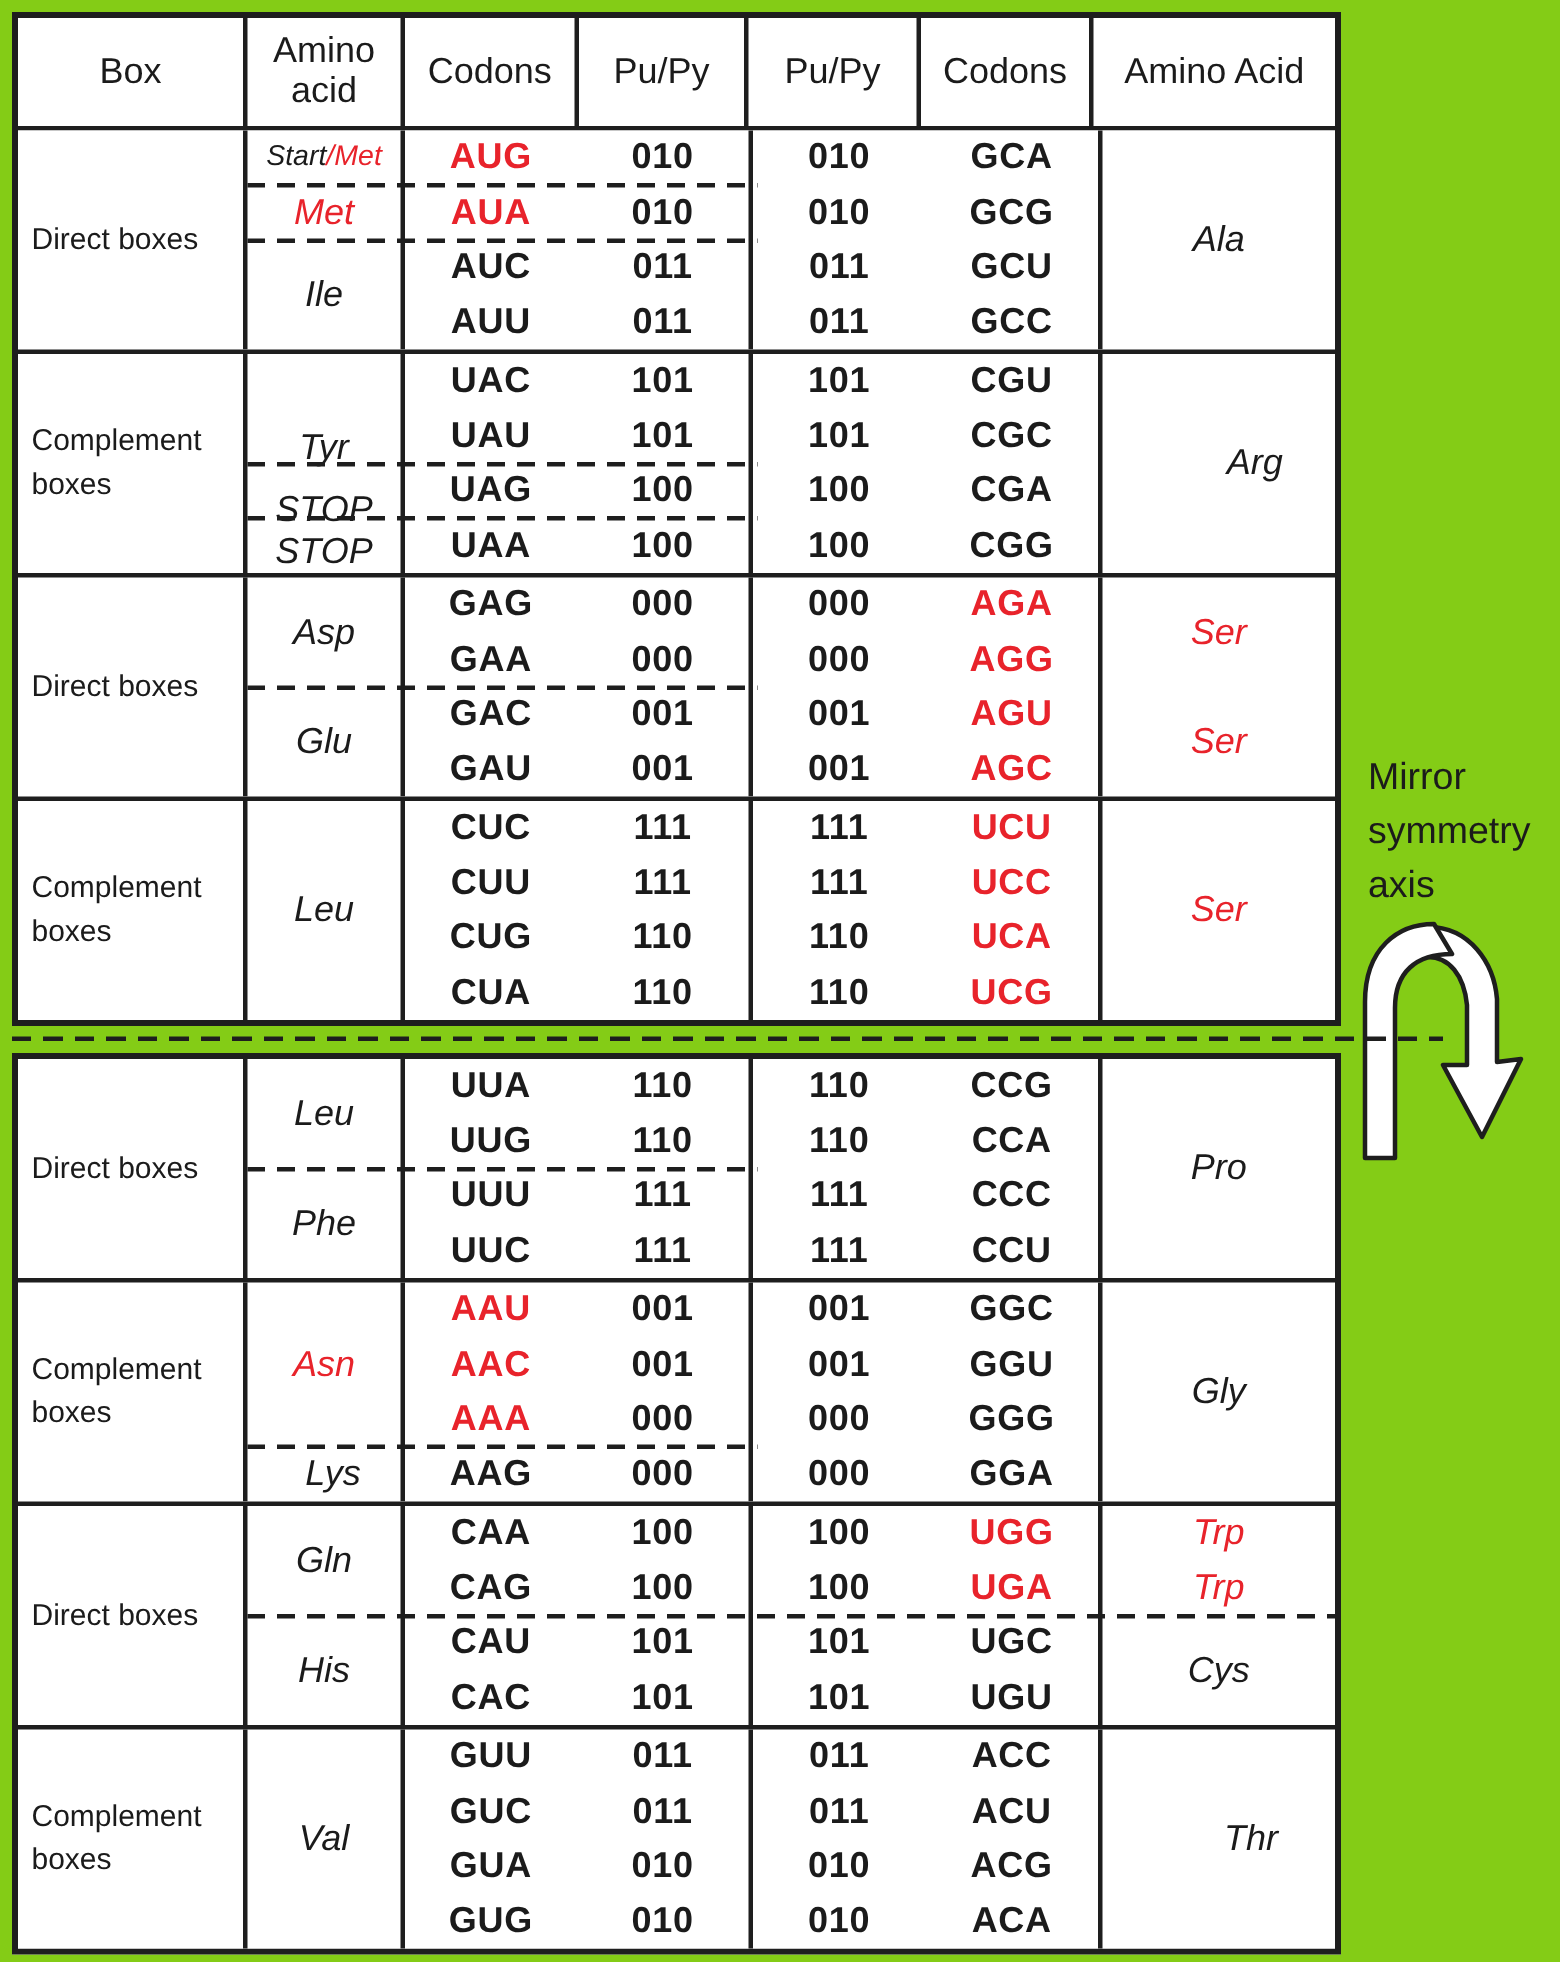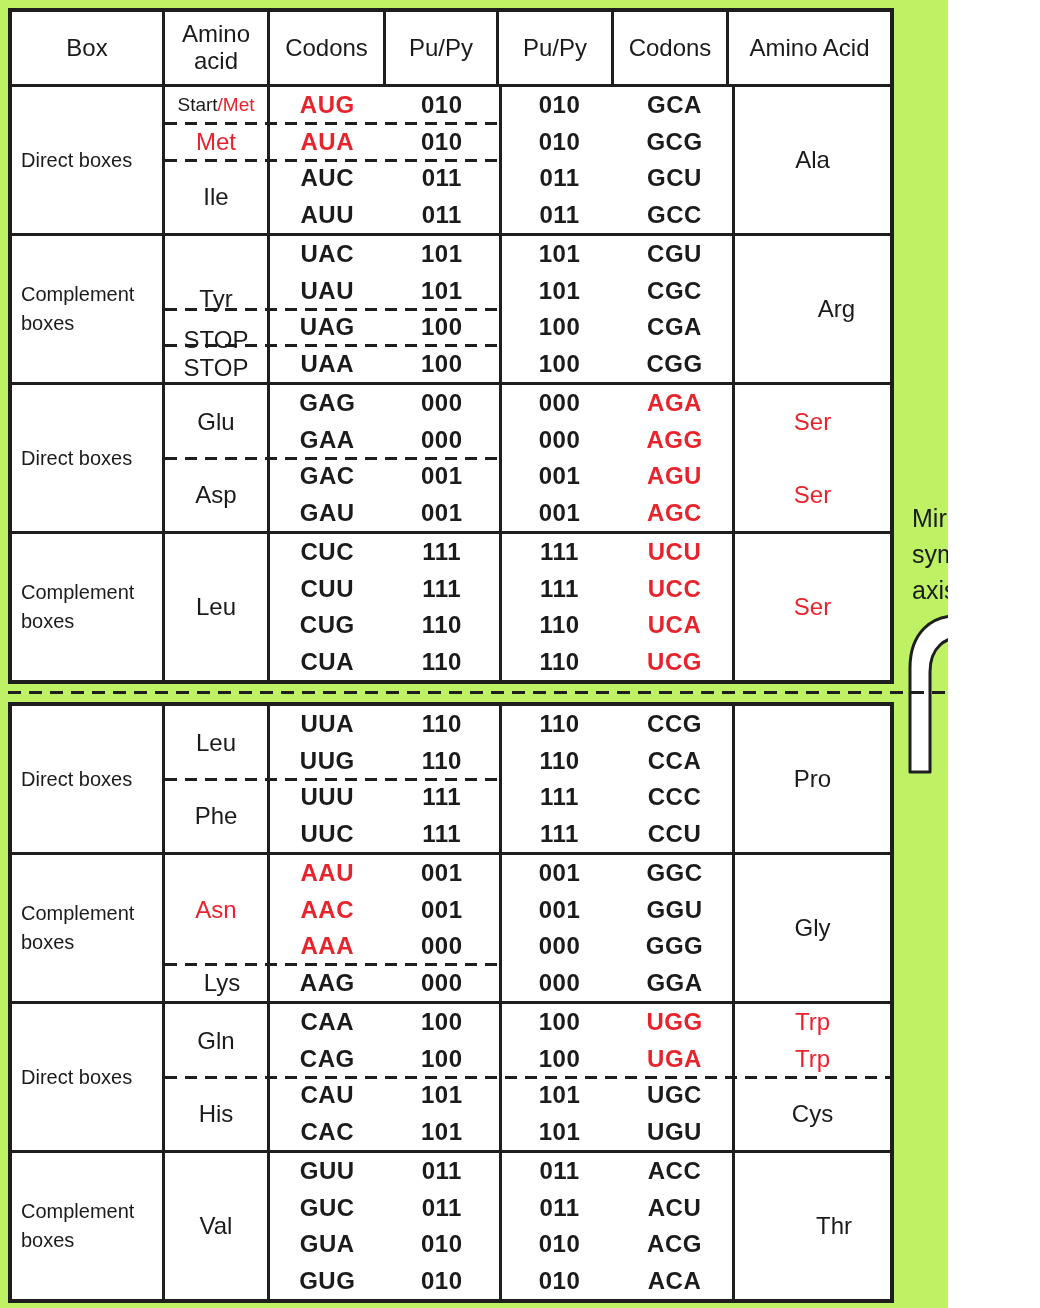--- a/index.html
+++ b/index.html
@@ -2,21 +2,21 @@
 <html><head>
 <meta charset="utf-8">
 <style>
   :root{
     --line:#1e1e1e;
     --ink:#1b1b1b;
     --red:#e8232b;
   }
   html,body{margin:0;padding:0;background:#fff;}
   #page{
-    position:relative;width:948px;height:1308px;background:#bef264;
+    position:relative;width:1040px;height:1308px;background:#84cc16;
     font-family:"Liberation Sans",sans-serif;color:var(--ink);overflow:hidden;
   }
   .tbl{
     position:absolute;left:8px;width:886px;border:4px solid var(--line);
     box-sizing:border-box;background:#fff;
   }
   #upper{top:8px;}
   #lower{top:702px;}
   
   .hdr{display:flex;height:72px;border-bottom:3px solid var(--line);}
@@ -25,21 +25,21 @@
   .bL{border-left:3px solid var(--line);}
   
   .block{position:relative;display:flex;height:146px;box-sizing:content-box;background:#fff;}
   .blocks .block + .block{border-top:3px solid var(--line);}
   .cell{box-sizing:border-box;}
   .c-box{width:150px;display:flex;align-items:center;padding-left:9px;font-size:20px;line-height:1.45;}
   .c-aa{width:105px;border-left:3px solid var(--line);display:flex;flex-direction:column;}
   .c-codl{width:232px;border-left:3px solid var(--line);display:flex;flex-direction:column;}
   .c-codr{width:233px;border-left:3px solid var(--line);display:flex;flex-direction:column;}
   .c-aar{flex:1;border-left:3px solid var(--line);display:flex;flex-direction:column;}
-  .seg{display:flex;align-items:center;justify-content:center;font-size:24px;text-align:left;}
+  .seg{display:flex;align-items:center;justify-content:center;font-size:24px;text-align:left;font-style:italic;}
   .crow{flex:1;display:flex;}
   .crow>div{width:50%;display:flex;align-items:center;justify-content:center;
             font-weight:bold;font-size:24px;letter-spacing:.5px;}
   .red{color:var(--red);}
   .dash{position:absolute;height:3px;z-index:4;
         background:repeating-linear-gradient(90deg,var(--line) 0 12px,transparent 12px 20px);}
   .dash.left{left:153px;width:340px;}
   .dash.full{left:153px;right:0;}
   
   #axis-dash{position:absolute;left:8px;top:691px;width:954px;height:3px;z-index:6;
@@ -176,24 +176,24 @@
               <span>Arg</span>
             </div>
           </div>
           <div class="dash left" style="top: 71.5px;"></div>
           <div class="dash left" style="top: 108px;"></div>
         </div>
         <div class="block">
           <div class="cell c-box">Direct boxes</div>
           <div class="cell c-aa">
             <div class="seg" style="height: 73px;">
+              <span>Asp</span>
+            </div>
+            <div class="seg" style="height: 73px;">
               <span>Glu</span>
-            </div>
-            <div class="seg" style="height: 73px;">
-              <span>Asp</span>
             </div>
           </div>
           <div class="cell c-codl">
             <div class="crow">
               <div>GAG</div>
               <div>000</div>
             </div>
             <div class="crow">
               <div>GAA</div>
               <div>000</div>

